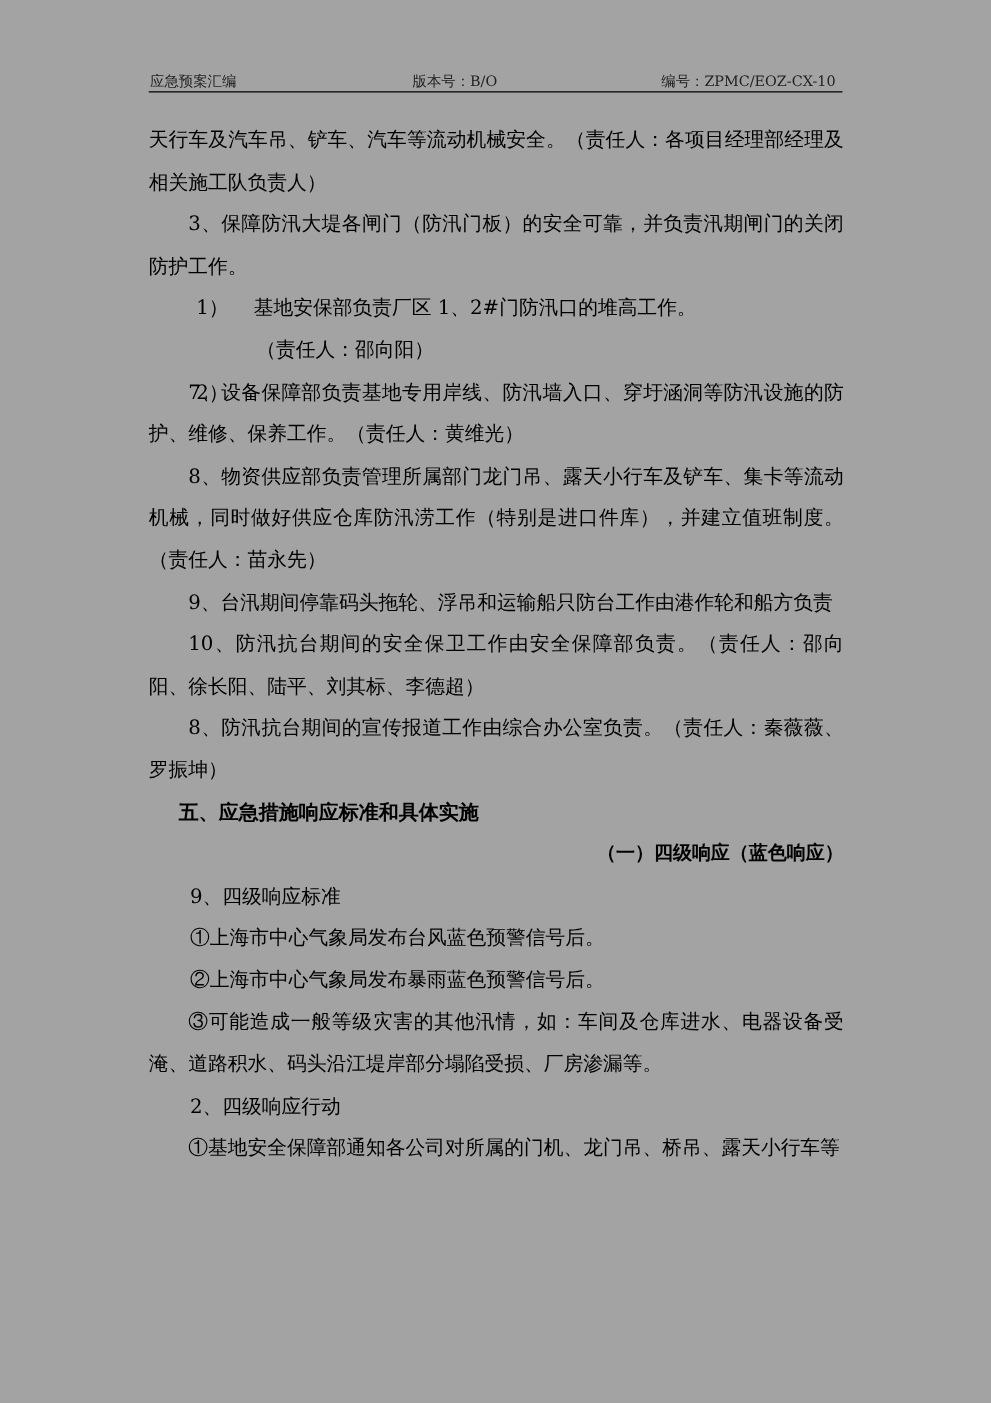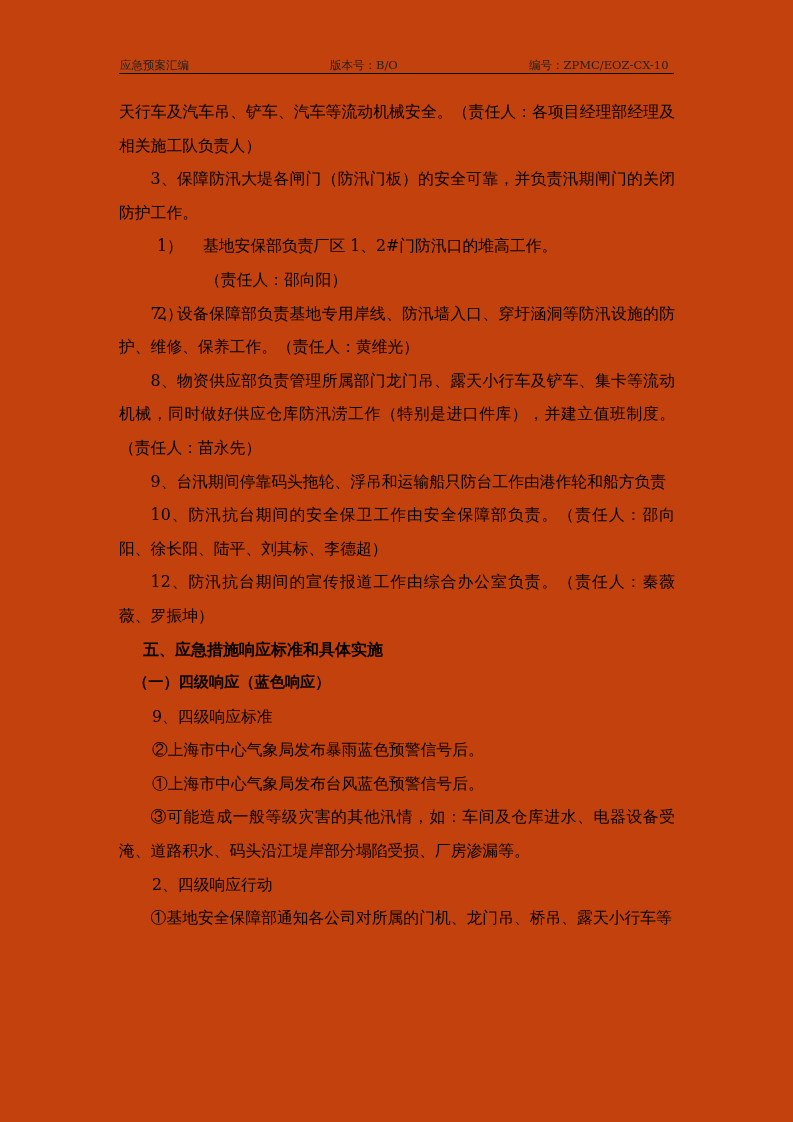--- a/index.html
+++ b/index.html
@@ -1,32 +1,32 @@
 <!DOCTYPE html>
 <html><head>
   <meta charset="utf-8">
   <style>
     html, body { margin: 0; padding: 0; background: #ffffff; }
     body { width: 793px; height: 1122px; position: relative; overflow: hidden;
            font-family: "DejaVu Serif", "Liberation Serif", serif; color: #000; }
-    .page { position: absolute; left: 0; top: 0; width: 793px; height: 1122px; background: #c2410c; }
+    .page { position: absolute; left: 0; top: 0; width: 793px; height: 1122px; background: #a3a3a3; }
     .header { position: absolute; left: 119px; top: 57px; width: 555px; height: 16px;
               font-size: 11.5px; color: #222; border-bottom: 1.2px solid #000; }
     .header span { position: absolute; top: 1px; white-space: nowrap; }
     .h-left { left: 1px; }
     .h-mid { left: 211px; }
     .h-right { left: 410px; }
     .body { position: absolute; left: 119px; top: 95px; width: 556px; font-size: 15.8px; line-height: 33.6px; }
     .p { margin: 0; text-align: justify; text-justify: inter-character; word-break: break-all; }
     .p.indent { text-indent: 31.6px; }
     .li { position: relative; padding-left: 84px; margin: 0; text-align: justify; word-break: break-all; }
     .li .num { position: absolute; left: 38px; top: 0; }
     .li .sub { display: block; padding-left: 2px; }
     .h1 { margin: 0; padding-left: 24px; font-weight: bold; font-family: "DejaVu Sans", "Liberation Sans", sans-serif; font-size: 16px; }
-    .h2 { margin: 0; padding-left: 14px; font-weight: bold; font-family: "DejaVu Sans", "Liberation Sans", sans-serif; font-size: 15.2px; }
+    .h2 { margin: 0; padding-left: 14px; font-weight: bold; font-family: "DejaVu Sans", "Liberation Sans", sans-serif; font-size: 15.2px; text-align: right; }
     .h3 { margin: 0; padding-left: 33px; }
   </style>
 </head>
 <body>
 
 <div class="page">
   <div class="header">
     <span class="h-left">应急预案汇编</span>
     <span class="h-mid">版本号：B/O</span>
     <span class="h-right">编号：ZPMC/EOZ-CX-10</span>
@@ -42,24 +42,24 @@
       <span class="sub">（责任人：邵向阳）</span>
     </div>
     <div class="li">
       <span class="num">2）</span>
     </div>
 
     <p class="p indent">7、设备保障部负责基地专用岸线、防汛墙入口、穿圩涵洞等防汛设施的防护、维修、保养工作。（责任人：黄维光）</p>
     <p class="p indent">8、物资供应部负责管理所属部门龙门吊、露天小行车及铲车、集卡等流动机械，同时做好供应仓库防汛涝工作（特别是进口件库），并建立值班制度。（责任人：苗永先）</p>
     <p class="p indent">9、台汛期间停靠码头拖轮、浮吊和运输船只防台工作由港作轮和船方负责</p>
     <p class="p indent">10、防汛抗台期间的安全保卫工作由安全保障部负责。（责任人：邵向阳、徐长阳、陆平、刘其标、李德超）</p>
-    <p class="p indent">12、防汛抗台期间的宣传报道工作由综合办公室负责。（责任人：秦薇薇、罗振坤）</p>
+    <p class="p indent">8、防汛抗台期间的宣传报道工作由综合办公室负责。（责任人：秦薇薇、罗振坤）</p>
 
     <p class="h1">五、应急措施响应标准和具体实施</p>
     <p class="h2">（一）四级响应（蓝色响应）</p>
     <p class="h3">9、四级响应标准</p>
+    <p class="h3">①上海市中心气象局发布台风蓝色预警信号后。</p>
     <p class="h3">②上海市中心气象局发布暴雨蓝色预警信号后。</p>
-    <p class="h3">①上海市中心气象局发布台风蓝色预警信号后。</p>
     <p class="p indent">③可能造成一般等级灾害的其他汛情，如：车间及仓库进水、电器设备受淹、道路积水、码头沿江堤岸部分塌陷受损、厂房渗漏等。</p>
     <p class="h3">2、四级响应行动</p>
     <p class="p indent">①基地安全保障部通知各公司对所属的门机、龙门吊、桥吊、露天小行车等</p>
   </div>
 </div>
 
 </body></html>

